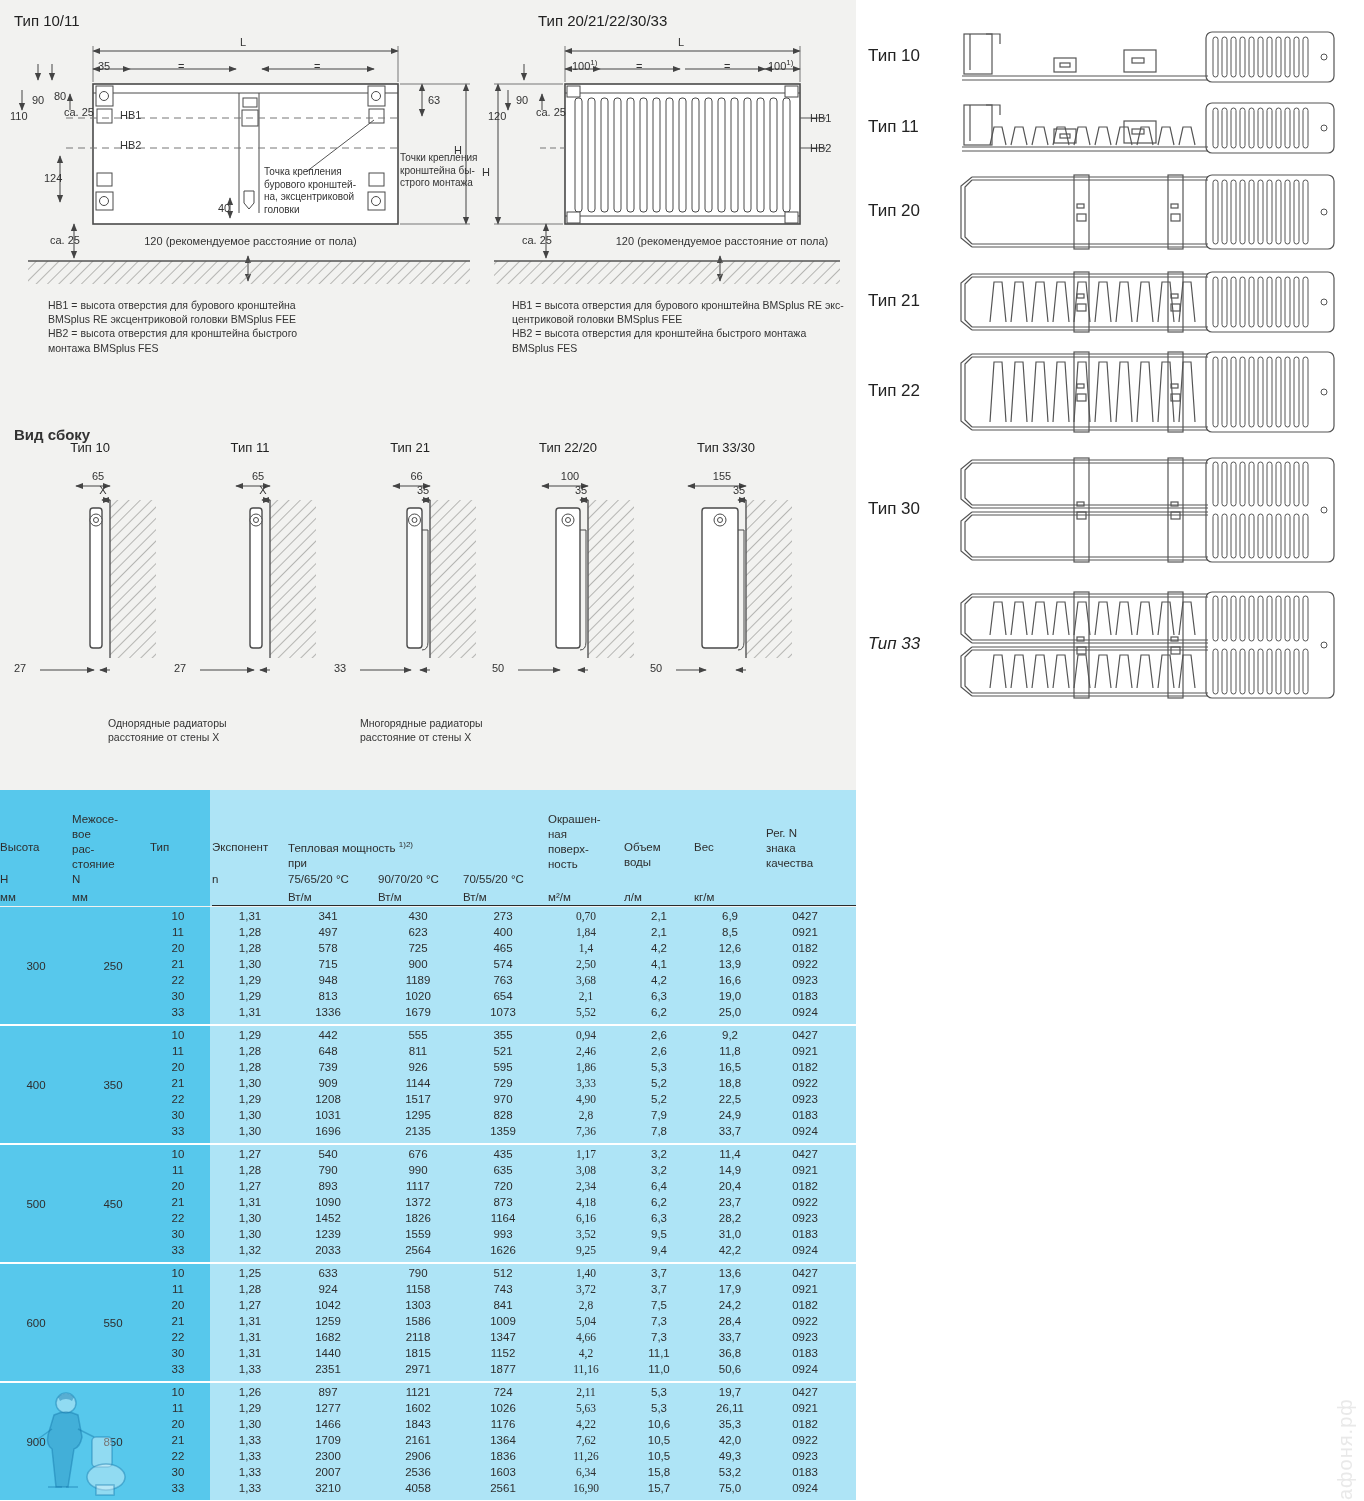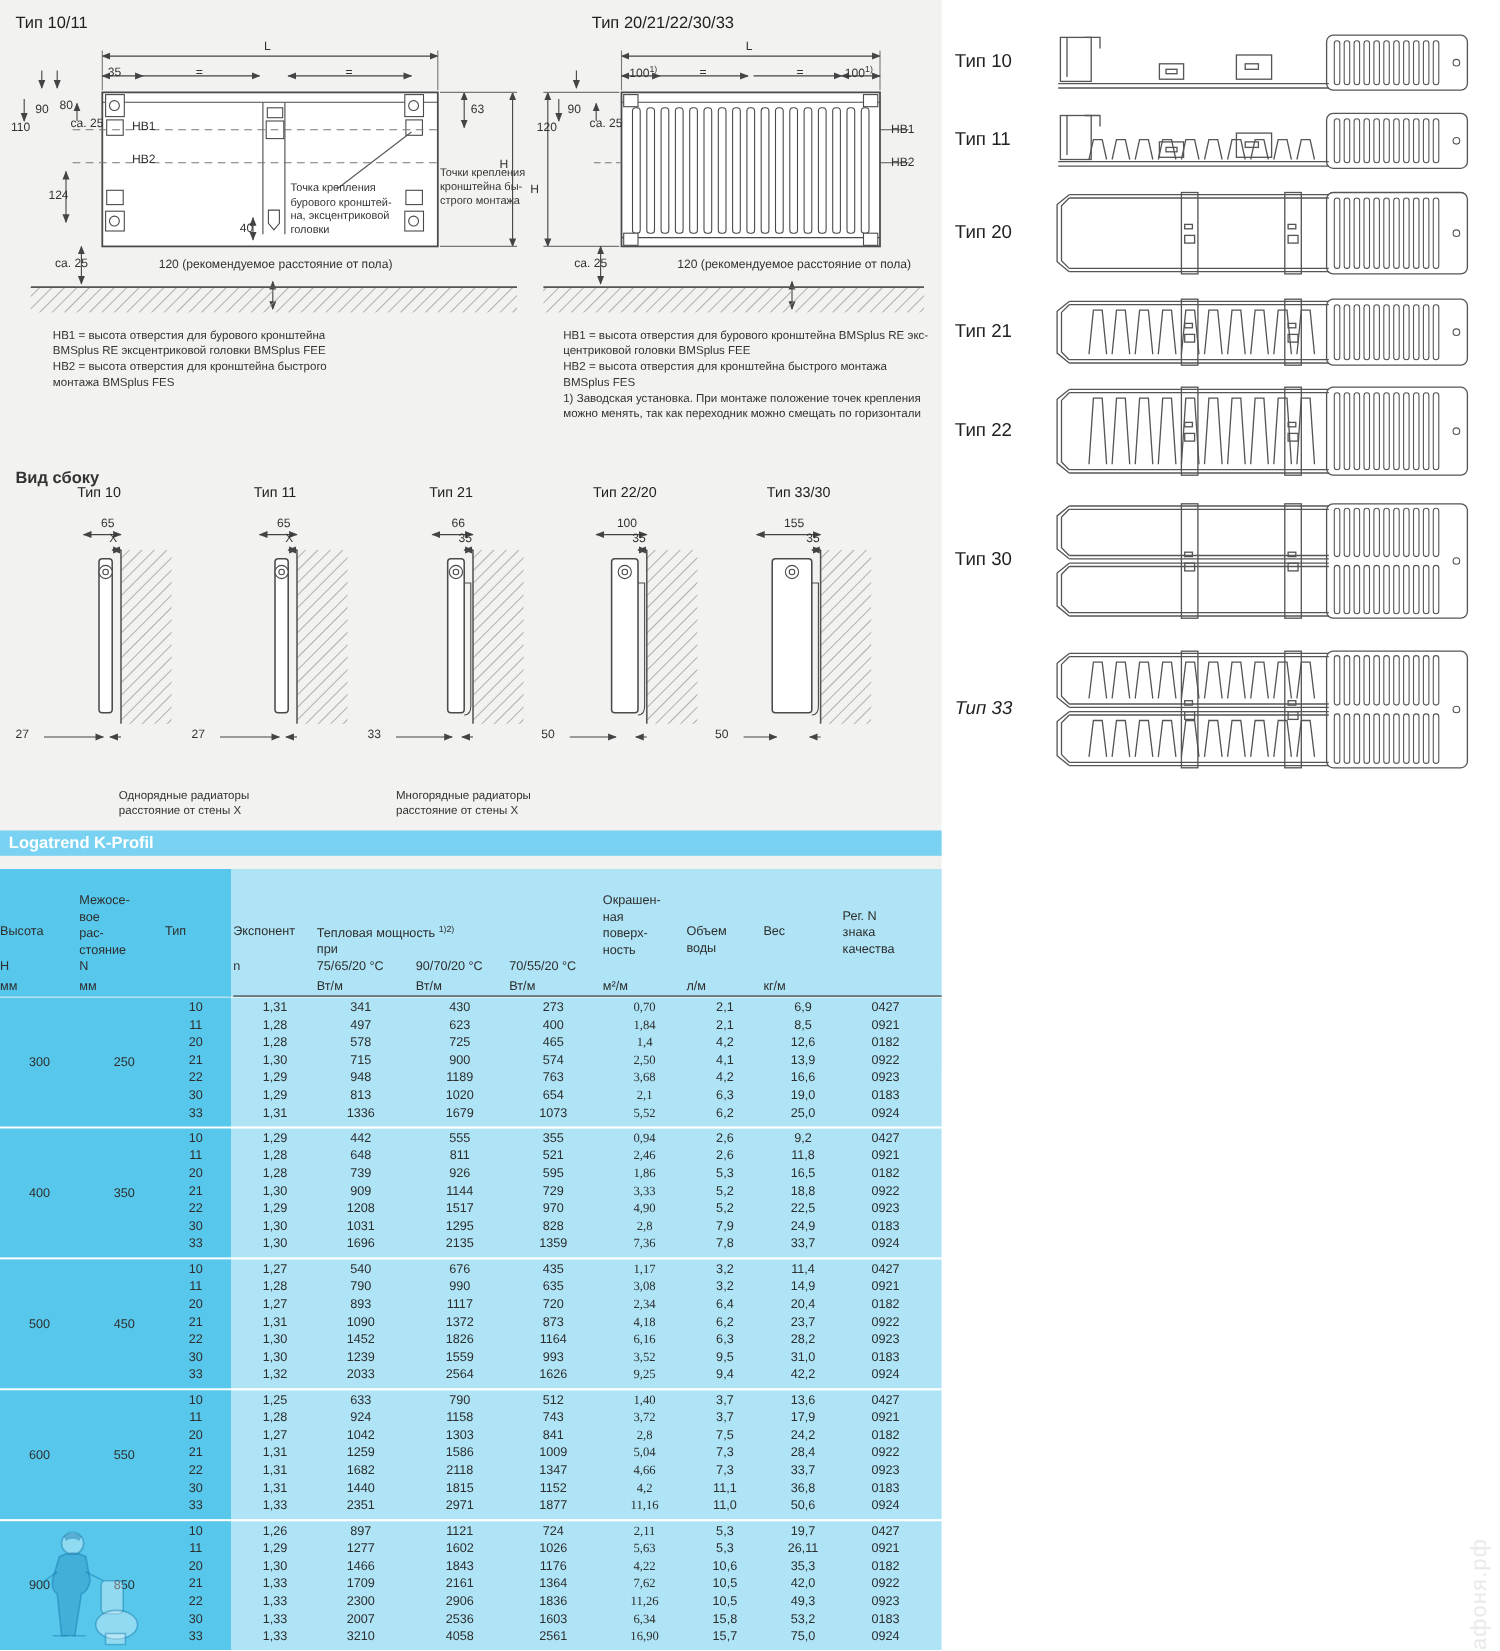--- a/index.html
+++ b/index.html
@@ -234,21 +234,20 @@
 
     <div class="note" style="left:48px;top:298px;width:285px">
       <div>HB1 = высота отверстия для бурового кронштейна BMSplus RE эксцентриковой головки BMSplus FEE</div>
       <div>HB2 = высота отверстия для кронштейна быстрого монтажа BMSplus FES</div>
     </div>
 
 
     <div class="note" style="left:512px;top:298px;width:334px">
       <div>HB1 = высота отверстия для бурового кронштейна BMSplus RE экс-центриковой головки BMSplus FEE</div>
       <div>HB2 = высота отверстия для кронштейна быстрого монтажа BMSplus FES</div>
-      <div>1) Заводская установка. При монтаже положение точек крепления можно менять, так как переходник можно смещать по горизонтали</div>
     </div>
 
     <div class="dlabel" style="left:14px;top:426px;font-size:15px;font-weight:bold">Вид сбоку</div>
     <div id="sideViews">
         <div class="sv-item" style="left: 10px; top: 440px;">
           <div class="sv-label">Тип 10</div>
           <svg width="160" height="240" style="position:absolute;left:0;top:20px">
             <rect x="100" y="40" width="46" height="158" fill="url(#hatch)"></rect>
             <line x1="100" y1="40" x2="100" y2="198" stroke="#555" stroke-width="1.4"></line>
             <rect x="80" y="48" width="12" height="140" rx="3" fill="#fff" stroke="#4a4a4a" stroke-width="1.4"></rect>
@@ -623,21 +622,20 @@
           <rect x="118" y="2" width="15" height="106" fill="none" stroke="#555" stroke-width="1.2"></rect>
           <rect x="121" y="47" width="7" height="4" stroke="#555" fill="none" stroke-width="1.2"></rect>
           <rect x="121" y="57" width="9" height="7" stroke="#555" fill="none" stroke-width="1.2"></rect>
           <rect x="212" y="2" width="15" height="106" fill="none" stroke="#555" stroke-width="1.2"></rect>
           <rect x="215" y="47" width="7" height="4" stroke="#555" fill="none" stroke-width="1.2"></rect>
           <rect x="215" y="57" width="9" height="7" stroke="#555" fill="none" stroke-width="1.2"></rect>
         </svg>
       </div>
     </div>
 
-  <div id="tblTitle">Logatrend K-Profil</div>
 
   <div id="tblHead">
     <div id="tblHeadLeft"></div>
     <span class="hc" style="left:0;width:72px;top:50px">Высота</span>
     <span class="hc" style="left:0;width:72px;top:82px">H</span>
     <span class="hc" style="left:0;width:72px;top:100px">мм</span>
     <span class="hc" style="left:72px;width:82px;top:22px">Межосе-
 вое
 рас-
 стояние</span>

